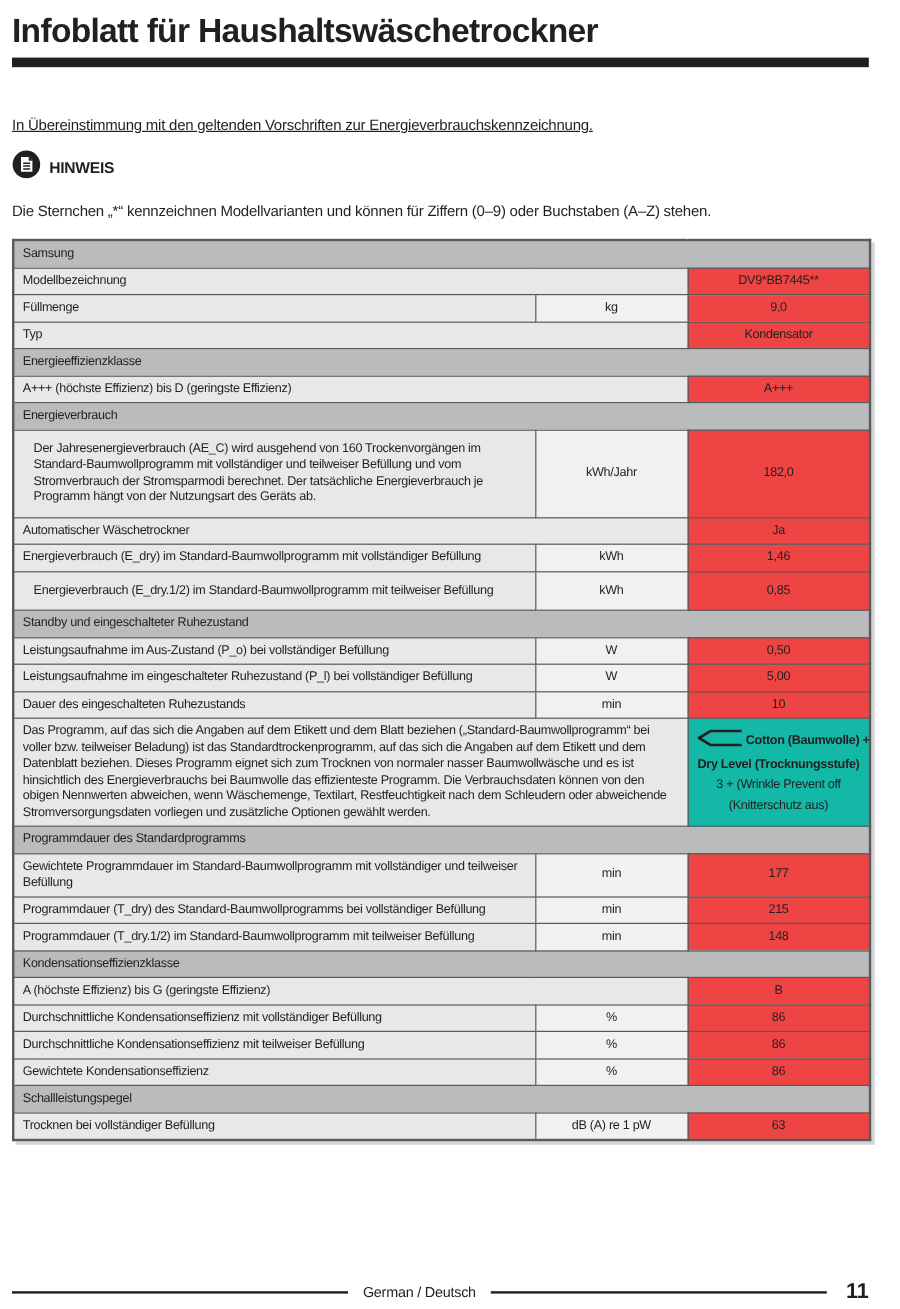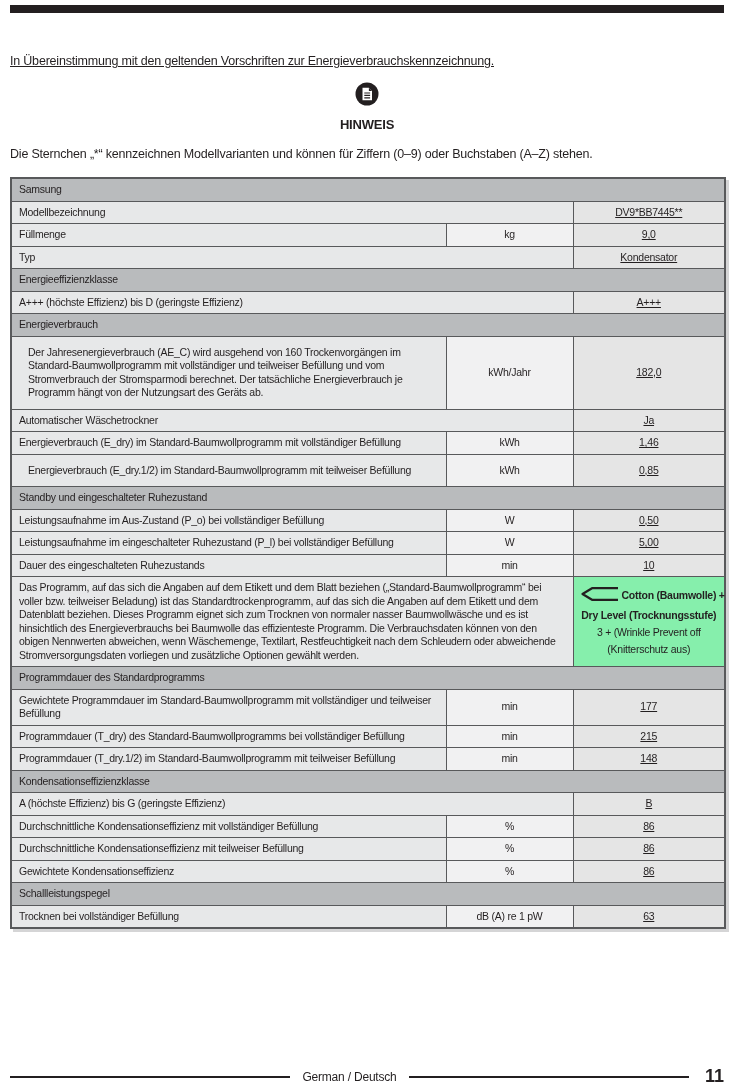--- a/index.html
+++ b/index.html
@@ -14,60 +14,61 @@
 
   
   .title{
     margin:9px 0 0 0;font-size:28px;font-weight:700;letter-spacing:-0.6px;
     line-height:34px;color:var(--ink);
   }
   .title-rule{height:8px;background:var(--ink);margin-top:5px;}
 
   
   .intro{margin-top:40px;font-size:12.5px;line-height:16px;letter-spacing:-0.2px;text-decoration:underline;}
-  .note-row{margin-top:13px;display:flex;align-items:center;gap:7px;flex-direction:column;}
+  .note-row{margin-top:13px;display:flex;align-items:center;gap:7px;}
   .note-row .nlabel{font-size:13px;font-weight:700;letter-spacing:-0.2px;}
   .note-text{margin-top:14px;font-size:12.5px;line-height:16px;letter-spacing:-0.2px;}
 
   
   table.spec{
     margin-top:15px;width:714px;border-collapse:collapse;table-layout:fixed;
     font-size:10.5px;letter-spacing:-0.25px;
     border:2px solid var(--border,#58595b);
     box-shadow:3px 3px 0 rgba(88,89,91,0.25);
   }
   table.spec td{
     border:1.5px solid var(--border,#58595b);
     padding:4px 7px;line-height:13.5px;vertical-align:middle;color:var(--ink);
   }
   td.section{background:var(--section-bg,#b9bbbd);height:13px;}
   td.label{background:var(--label-bg,#e7e8e9);}
   td.label.tall{padding-top:9px;padding-bottom:9px;padding-left:16px;}
   td.unit{background:var(--unit-bg,#f1f1f2);text-align:center;}
-  td.value{background:#e5e5e5;text-align:center;text-decoration:underline;}
-  td.program{background:#86efac;text-align:center;padding:8px 4px;}
+  td.value{background:#ef4444;text-align:center;}
+  td.program{background:#14b8a6;text-align:center;padding:8px 4px;}
   .pline{line-height:17px;white-space:nowrap;}
   .pline.bold{font-weight:700;}
   .pline .picon{display:inline-block;vertical-align:-3px;margin-right:3px;}
 
   
   .footer{
     position:absolute;left:10px;width:714px;top:1066px;
     display:flex;align-items:center;font-size:12px;justify-content:space-between;
   }
   .fline{flex:1;height:2px;background:var(--ink);}
   .flabel{padding:0 12px;letter-spacing:-0.2px;white-space:nowrap;}
   .fpage{margin-left:16px;font-weight:700;font-size:18px;}
 </style>
 </head>
 <body>
 
 <div class="page">
   <div class="content">
 
+    <h1 class="title">Infoblatt für Haushaltswäschetrockner</h1>
     <div class="title-rule"></div>
 
     <p class="intro">In Übereinstimmung mit den geltenden Vorschriften zur Energieverbrauchskennzeichnung.</p>
 
     <div class="note-row">
       <span class="picon">
         <svg width="24" height="24" viewBox="0 0 24 24">
           <circle cx="12" cy="12" r="11.5" fill="#231f20"></circle>
           <path d="M7.5 5.8h6.4l3.1 3.1v9.3H7.5z" fill="#ffffff"></path>
           <path d="M13.9 5.8v3.1h3.1z" fill="#231f20"></path>

